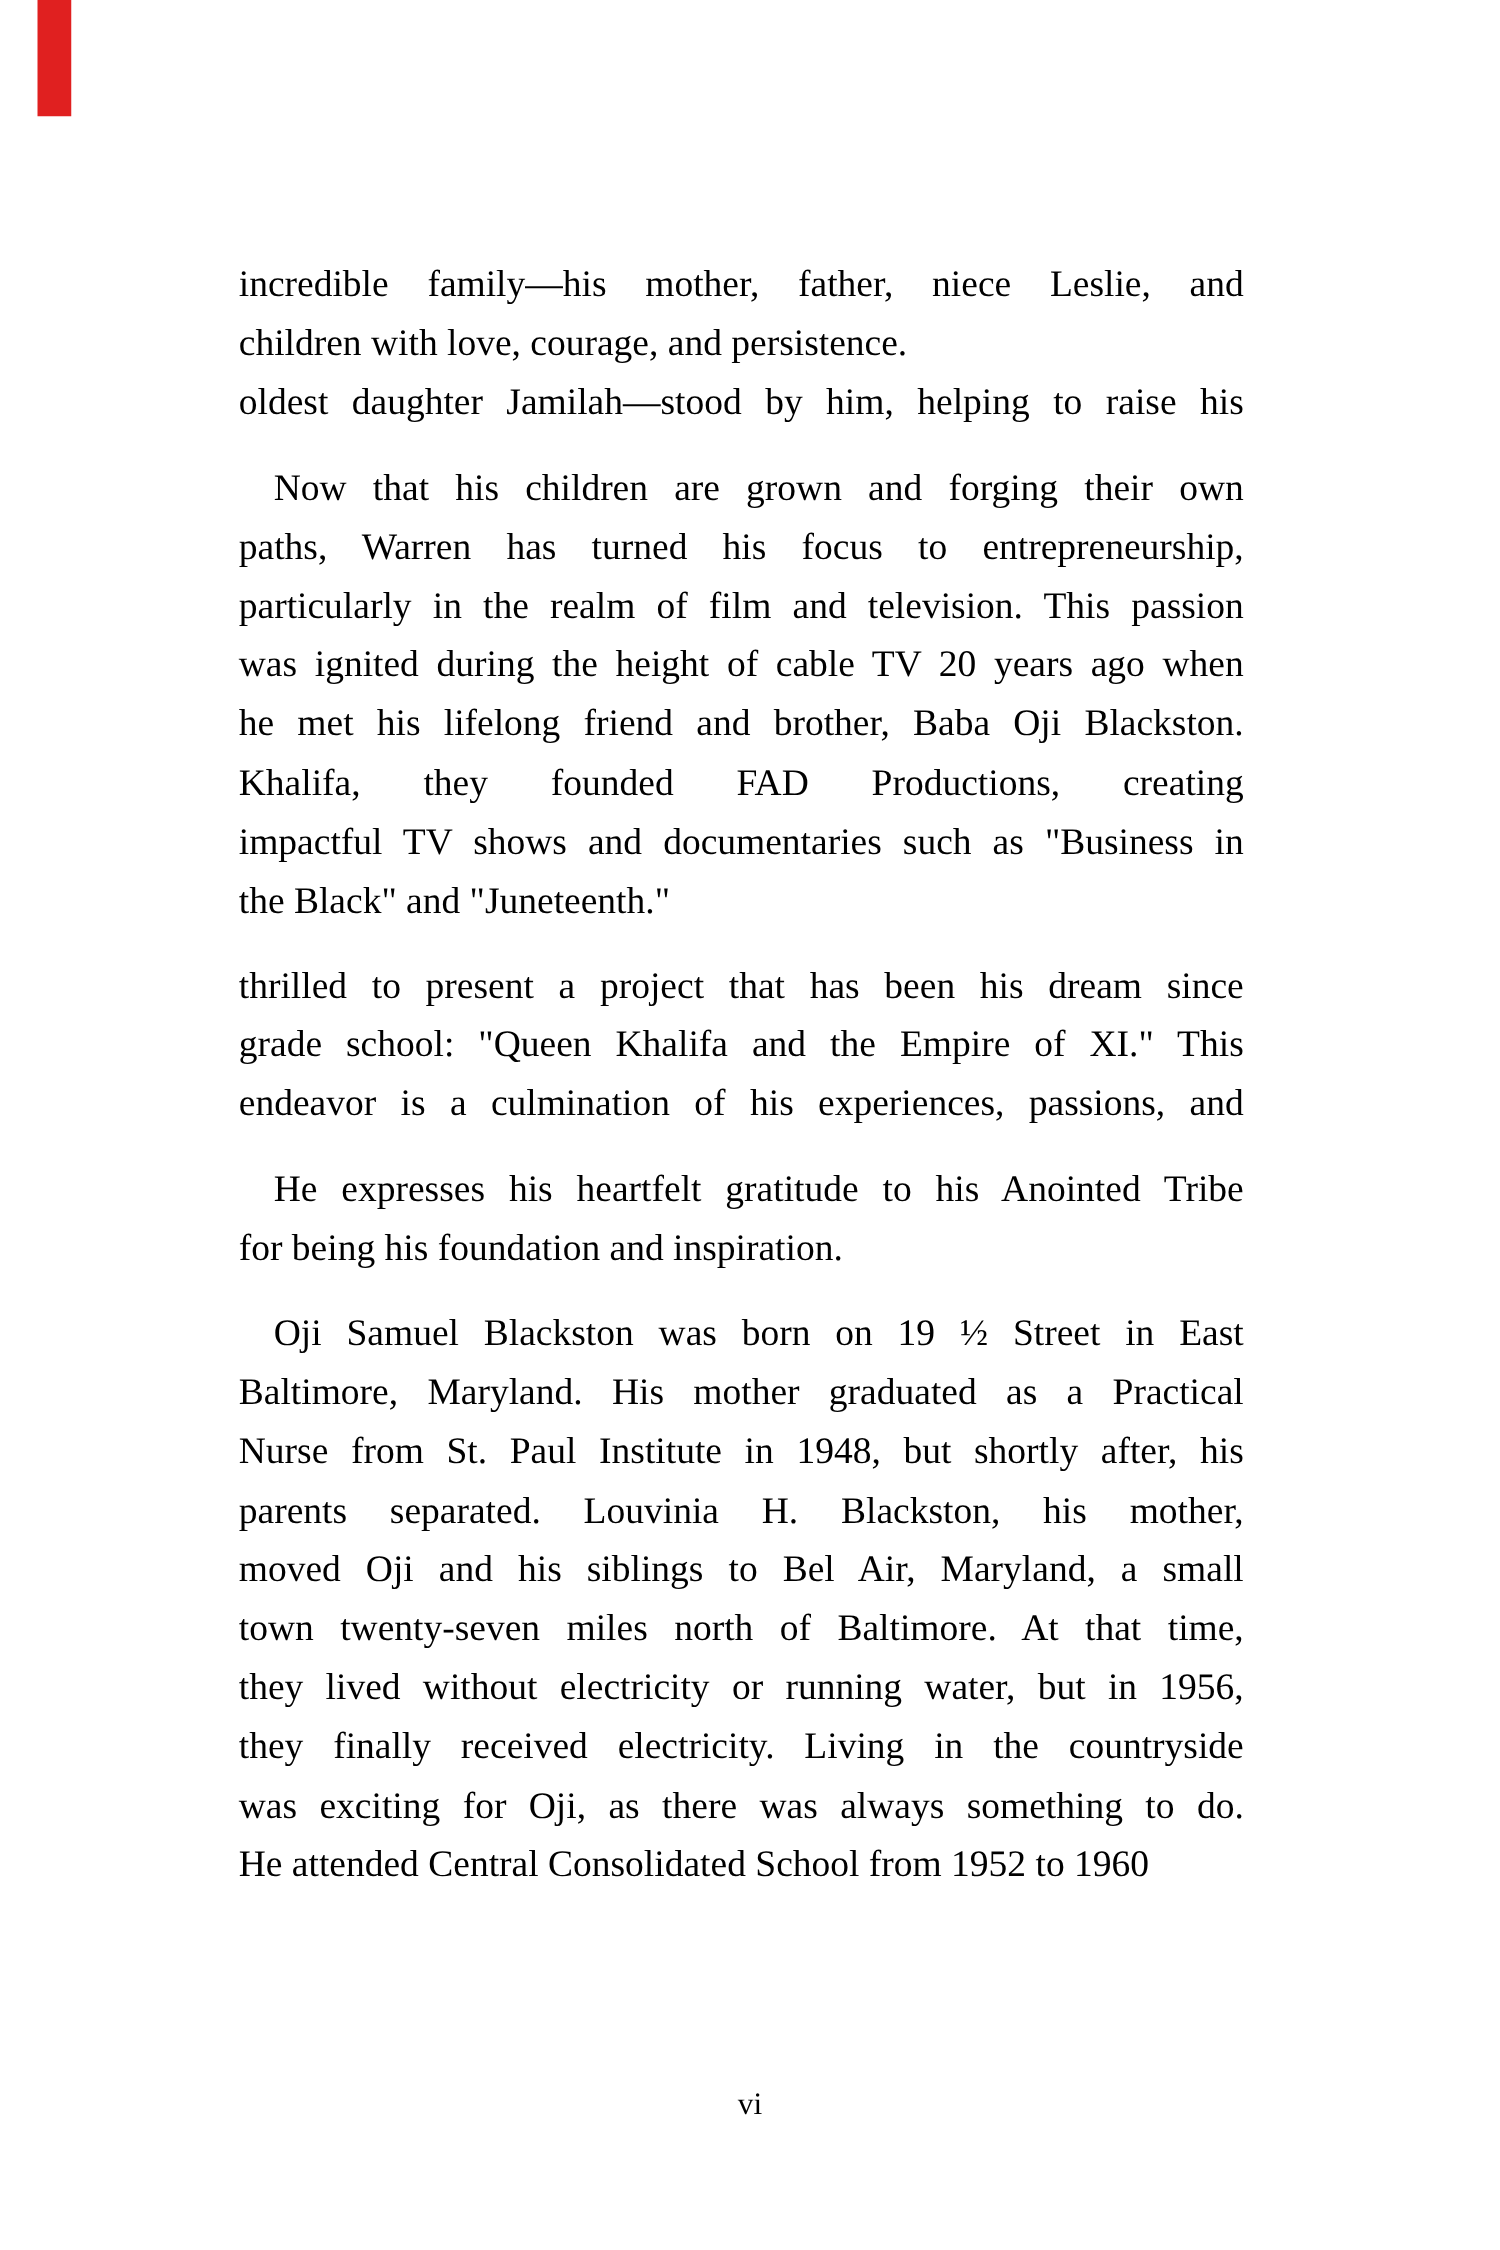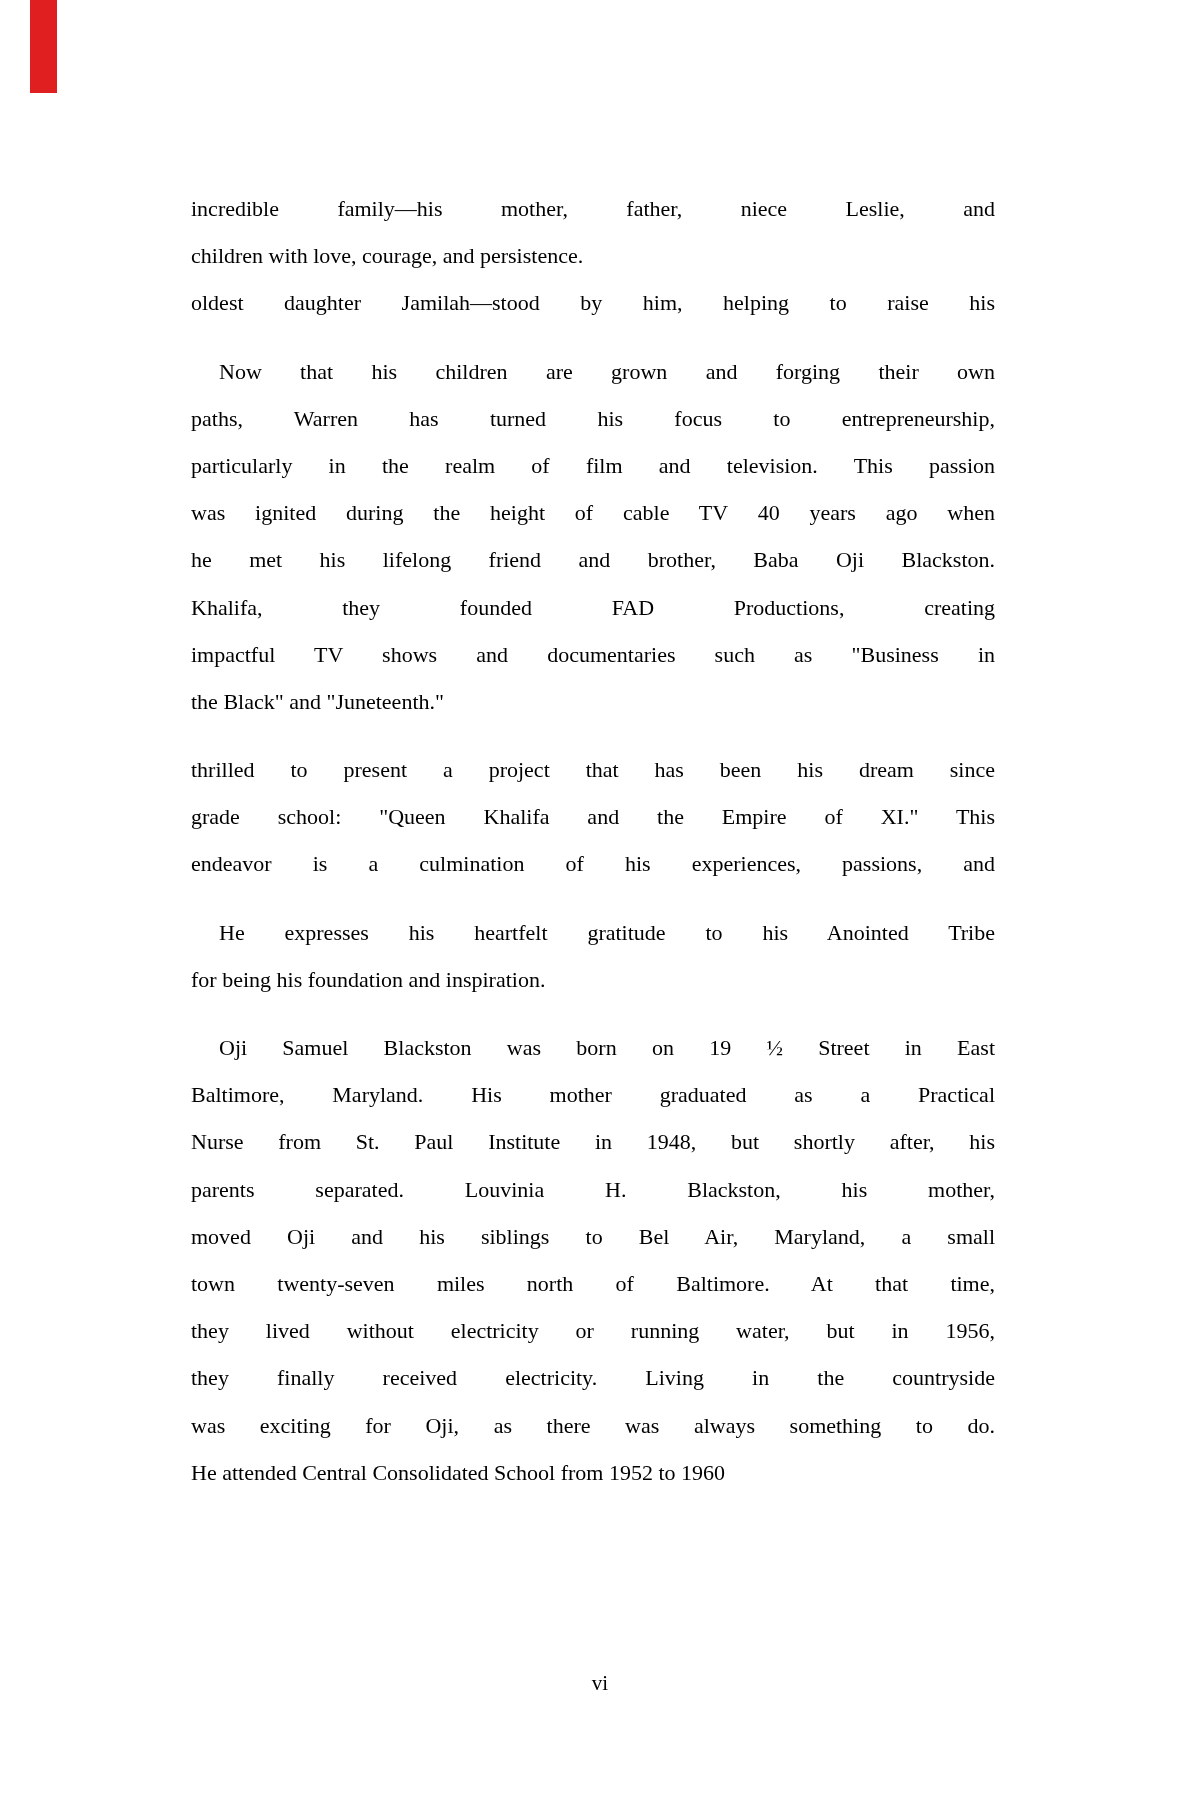--- a/index.html
+++ b/index.html
@@ -25,23 +25,23 @@
   .bookmark-ribbon {
     position: absolute;
     left: 30px;
     top: 0;
     width: 27px;
     height: 93px;
   }
   .text-block {
     position: absolute;
     left: 191px;
-    top: 185px;
+    top: 204px;
     width: 804px;
-    font-size: 22px;
+    font-size: 30px;
     line-height: 47.2px;
   }
   .para {
     margin: 0 0 21px 0;
     padding: 0;
   }
   .para:last-child {
     margin-bottom: 0;
   }
   .line {
@@ -56,21 +56,21 @@
   }
   .line.indent {
     text-indent: 28px;
   }
   .folio {
     position: absolute;
     left: 0;
     top: 1660px;
     width: 1200px;
     text-align: center;
-    font-size: 21px;
+    font-size: 25px;
     line-height: 47px;
   }
 </style>
 </head>
 <body style="background: rgb(255, 255, 255); color: rgb(0, 0, 0);">
 
 <div class="page">
 
   <div class="bookmark-ribbon" style="background: rgb(224, 32, 32);"></div>
 
@@ -79,21 +79,21 @@
     <div class="para">
       <div class="line">incredible family—his mother, father, niece Leslie, and</div>
       <div class="line last">children with love, courage, and persistence.</div>
       <div class="line">oldest daughter Jamilah—stood by him, helping to raise his</div>
     </div>
 
     <div class="para">
       <div class="line indent">Now that his children are grown and forging their own</div>
       <div class="line">paths, Warren has turned his focus to entrepreneurship,</div>
       <div class="line">particularly in the realm of film and television. This passion</div>
-      <div class="line">was ignited during the height of cable TV 40 years ago when</div>
+      <div class="line">was ignited during the height of cable TV 20 years ago when</div>
       <div class="line">he met his lifelong friend and brother, Baba Oji Blackston.</div>
       <div class="line">Khalifa, they founded FAD Productions, creating</div>
       <div class="line">impactful TV shows and documentaries such as "Business in</div>
       <div class="line last">the Black" and "Juneteenth."</div>
     </div>
 
     <div class="para">
       <div class="line">thrilled to present a project that has been his dream since</div>
       <div class="line">grade school: "Queen Khalifa and the Empire of XI." This</div>
       <div class="line">endeavor is a culmination of his experiences, passions, and</div>

